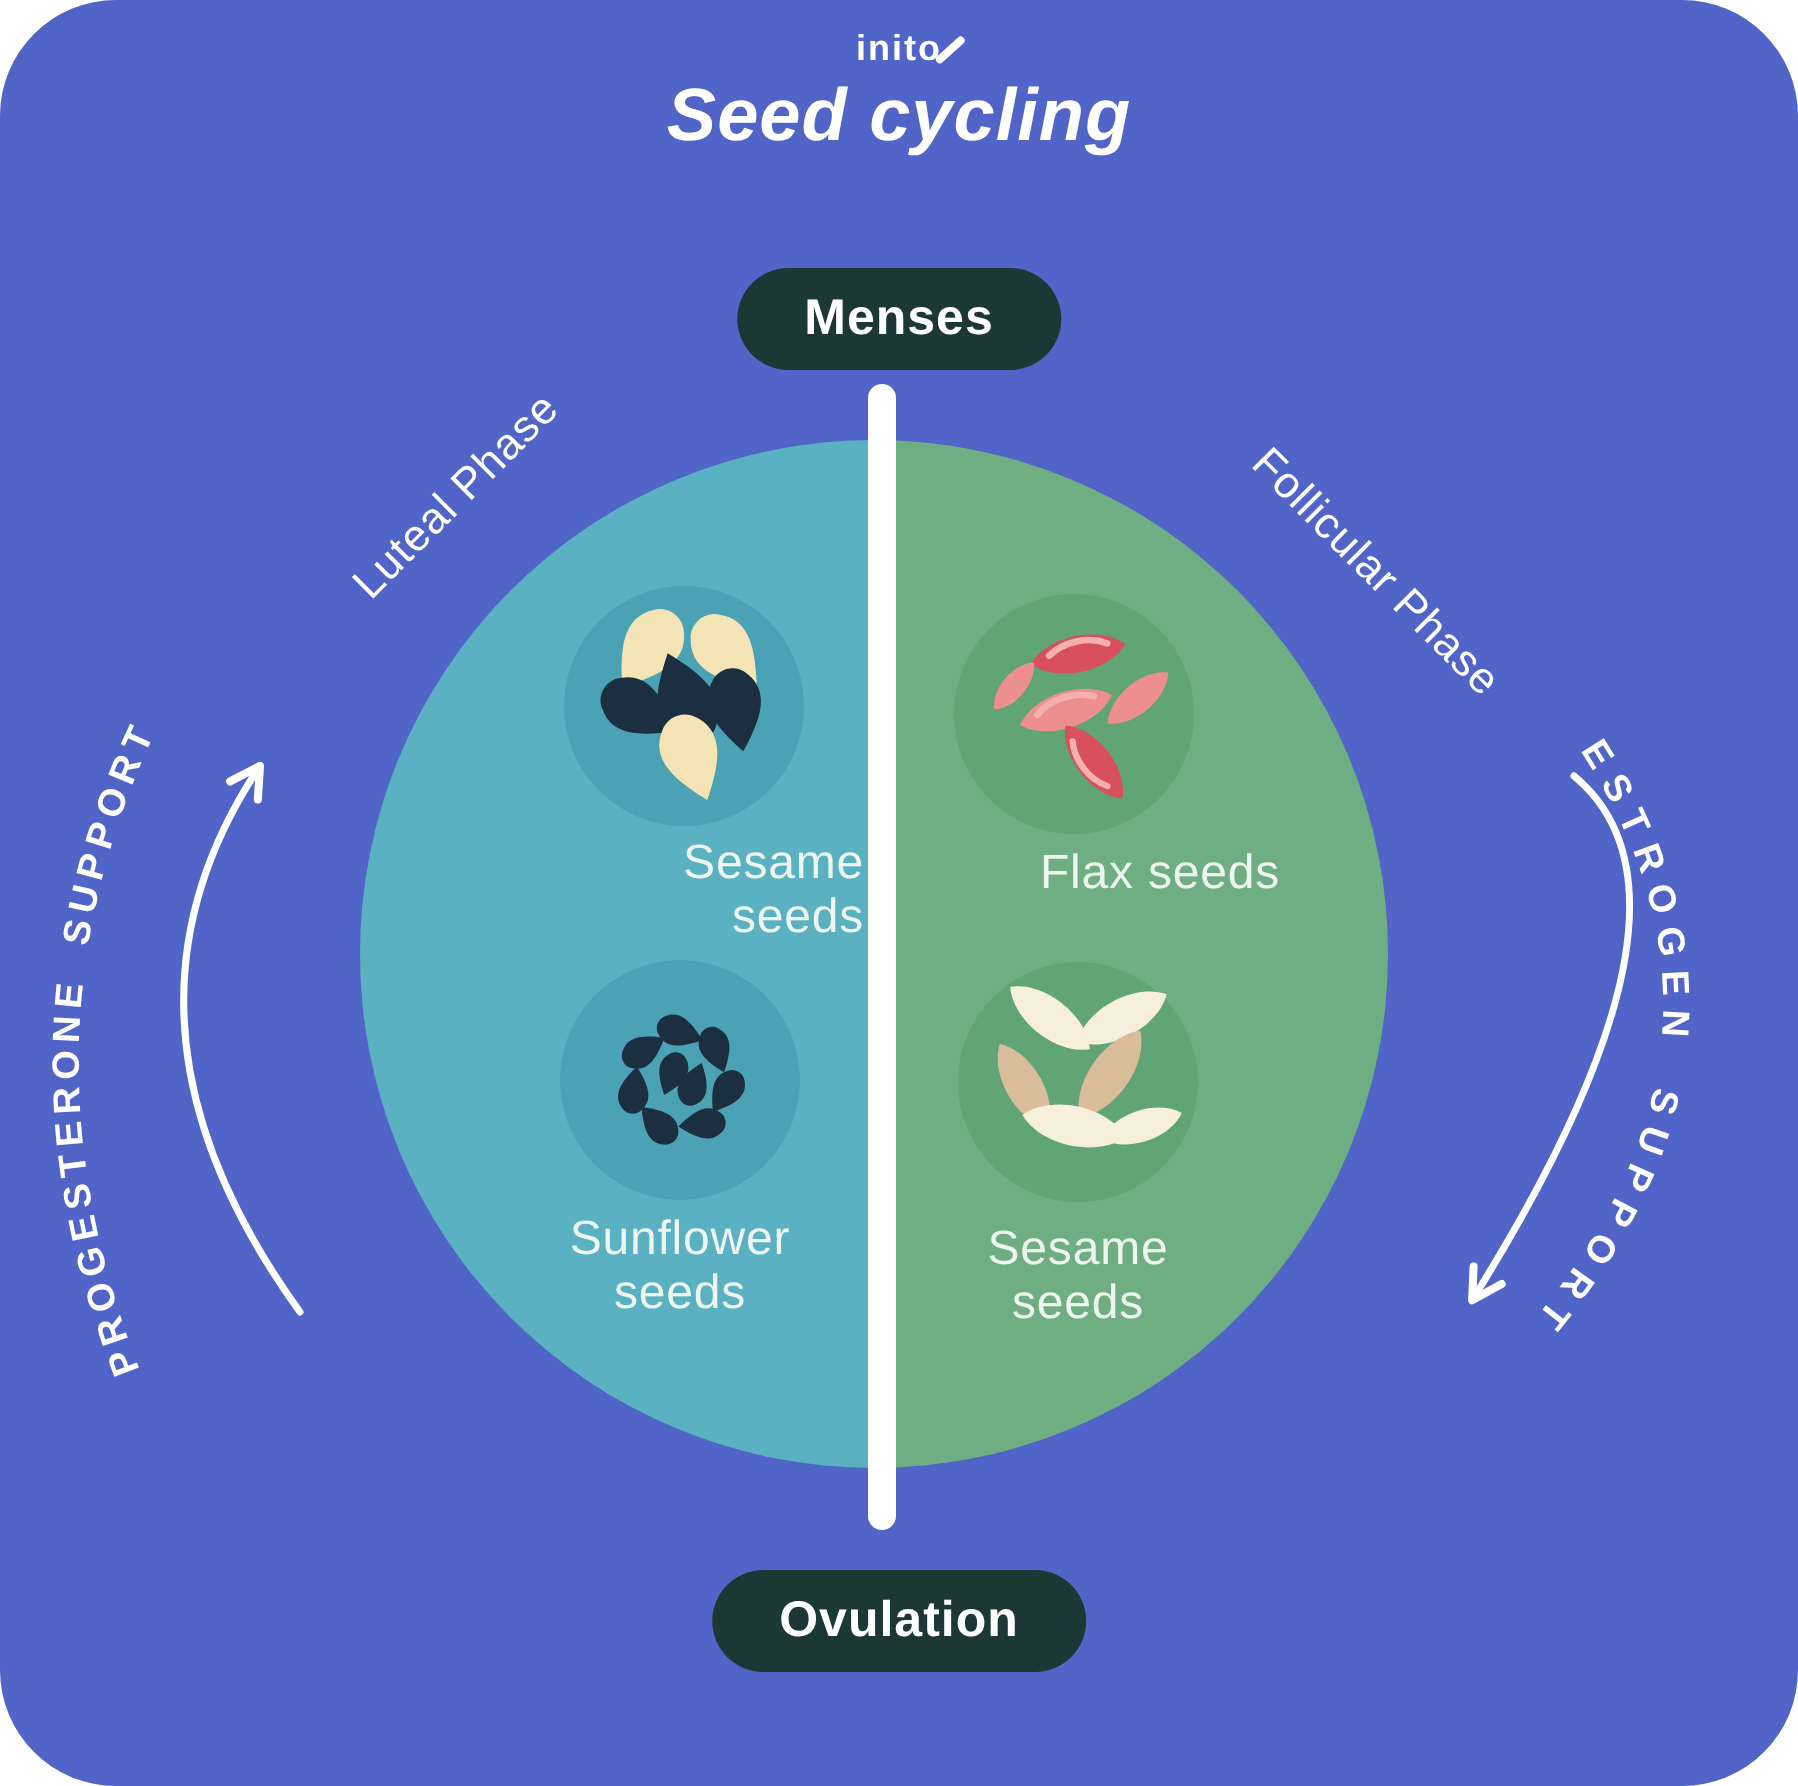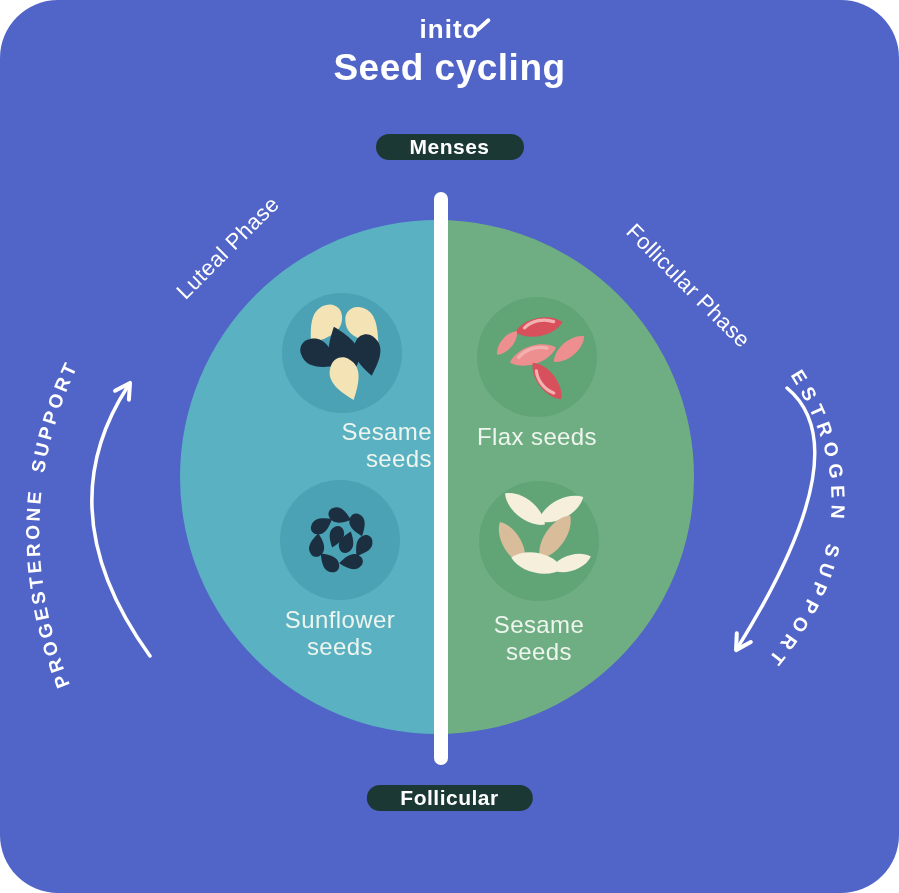--- a/index.html
+++ b/index.html
@@ -3,29 +3,29 @@
 <meta charset="utf-8">
 <style>
   html,body{margin:0;padding:0;background:#ffffff;}
   body{font-family:"Liberation Sans","DejaVu Sans",sans-serif;}
   .canvas{
     position:relative;width:899px;height:893px;overflow:hidden;
     border-radius:58px;background:var(--background);
   }
   
   .header{position:absolute;top:14px;left:0;width:100%;text-align:center;color:var(--text);}
-  .logo{position:relative;display:inline-block;font-size:26px;font-weight:700;letter-spacing:1px;color:var(--text);}
+  .logo{position:relative;display:inline-block;font-size:18px;font-weight:700;letter-spacing:1px;color:var(--text);}
   .logo-tail{position:absolute;right:-13px;top:9px;width:18px;height:3.6px;border-radius:3px;background:var(--text);transform:rotate(-42deg);}
-  .title{margin-top:2px;font-size:37px;font-weight:800;letter-spacing:0.5px;color:var(--text);}
+  .title{margin-top:2px;font-size:37px;font-weight:800;letter-spacing:0.5px;color:var(--text);font-style:italic;}
   
   .pill{
     position:absolute;left:50%;transform:translateX(-50%);
     background:var(--pill-bg);color:var(--text);
-    font-size:21px;font-weight:700;letter-spacing:0.5px;
-    padding:1px 34px;border-radius:28px;z-index:6;white-space:nowrap;
+    font-size:25px;font-weight:700;letter-spacing:0.5px;
+    padding:11px 34px;border-radius:28px;z-index:6;white-space:nowrap;
   }
   .pill-top{top:134px;}
   .pill-bottom{top:785px;}
   
   .big-circle{
     position:absolute;left:180px;top:220px;width:514px;height:514px;
     border-radius:50%;overflow:hidden;display:flex;z-index:2;
   }
   .half{width:50%;height:100%;}
   .half-left{background:var(--left-half);}
@@ -83,21 +83,21 @@
 
   <div class="header">
     <span class="logo">
       <span>inito</span>
       <span class="logo-tail"></span>
     </span>
     <div class="title">Seed cycling</div>
   </div>
 
   <div class="pill pill-top">Menses</div>
-  <div class="pill pill-bottom">Follicular</div>
+  <div class="pill pill-bottom">Ovulation</div>
 
   <div class="big-circle">
     <div class="half half-left"></div>
     <div class="half half-right"></div>
 
     <div class="inner-circle inner-teal" style="left:102px;top:73px;">
       <svg viewBox="0 0 120 120">
         <use href="#drop" class="fill-cream" transform="translate(42 32) rotate(215) scale(1.6)"></use>
         <use href="#drop" class="fill-cream" transform="translate(82 34) rotate(140) scale(1.6)"></use>
         <use href="#drop" class="fill-dark" transform="translate(60 56) rotate(-20) scale(1.7)"></use>
@@ -124,21 +124,21 @@
           </g>
         <g transform="translate(92 52) rotate(-40) scale(0.9)">
             <use href="#lens" class="fill-pink"></use>
           </g>
         <g transform="translate(70 84) rotate(-128) scale(1.05)">
             <use href="#lens" class="fill-red"></use>
             <path class="hl" d="M-13 -2 C -5 -7 6 -7 14 -2"></path>
           </g>
       </svg>
     </div>
-    <div class="seed-label" style="left:267px;top:204px;width:180px;">Flax seeds</div>
+    <div class="seed-label" style="left:280px;top:204px;width:180px;text-align:right;">Flax seeds</div>
 
     <div class="inner-circle inner-teal" style="left:100px;top:260px;">
       <svg viewBox="0 0 120 120">
         <use href="#drop" class="fill-dark" transform="translate(60 36) rotate(110) scale(0.85)"></use>
         <use href="#drop" class="fill-dark" transform="translate(78 45) rotate(160) scale(0.85)"></use>
         <use href="#drop" class="fill-dark" transform="translate(83 66) rotate(213) scale(0.85)"></use>
         <use href="#drop" class="fill-dark" transform="translate(71 82) rotate(264) scale(0.85)"></use>
         <use href="#drop" class="fill-dark" transform="translate(49 82) rotate(316) scale(0.85)"></use>
         <use href="#drop" class="fill-dark" transform="translate(37 65) rotate(7)  scale(0.85)"></use>
         <use href="#drop" class="fill-dark" transform="translate(42 45) rotate(59) scale(0.85)"></use>

